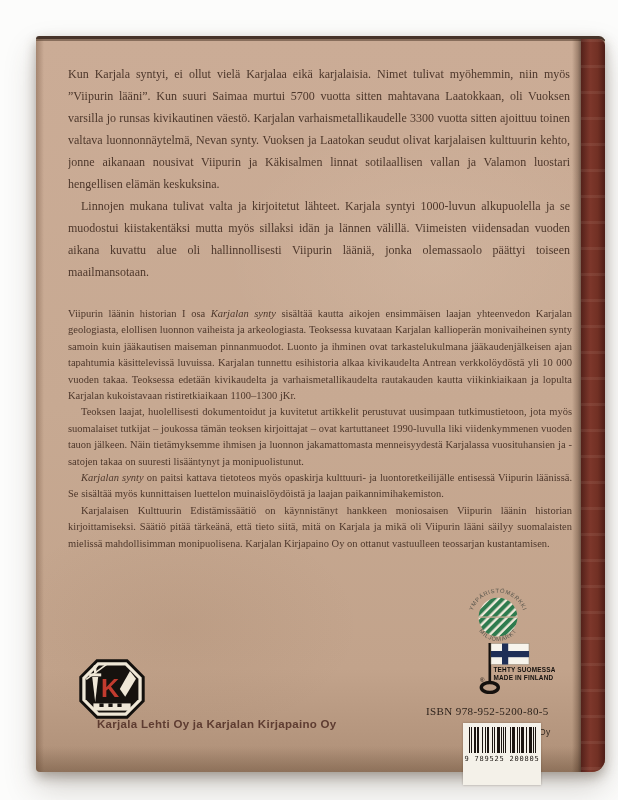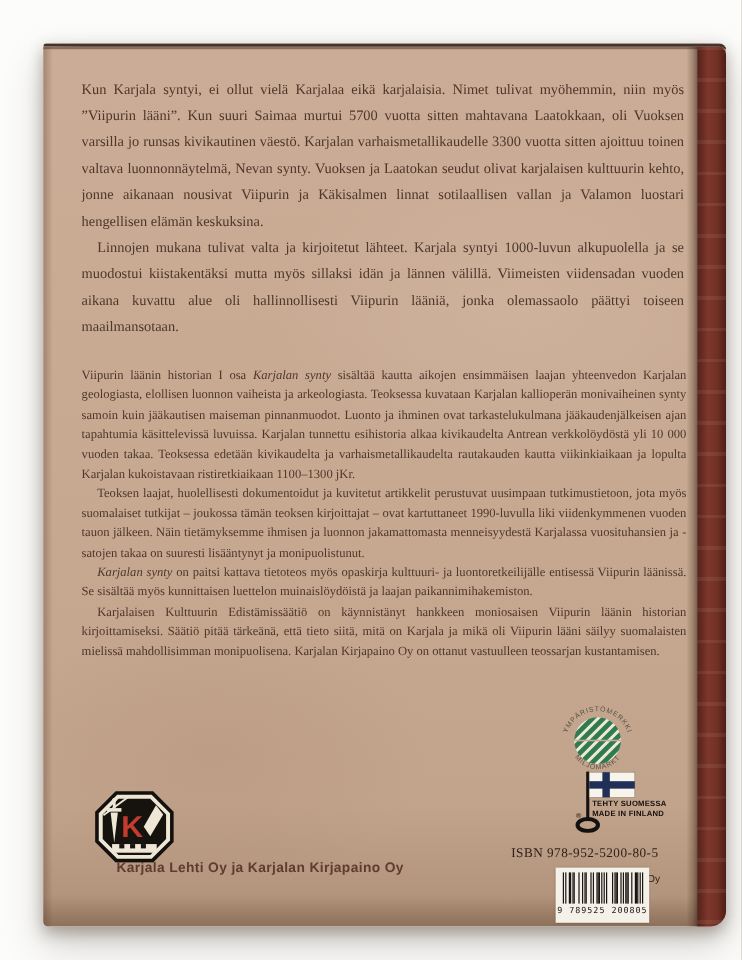--- a/index.html
+++ b/index.html
@@ -34,21 +34,21 @@
   .desc{left:32px;top:267px;width:504px;font-size:10.5px;line-height:16.4px;height:272px;overflow:hidden;}
   .ecolabel{position:absolute;left:426px;top:540px;width:72px;height:72px;}
   .keyflag{position:absolute;left:427px;top:603px;width:92px;height:52px;}
   .printer{position:absolute;left:414px;top:652px;width:116px;text-align:center;
     font-family:"Liberation Sans",sans-serif;font-size:8.5px;color:#33281f;letter-spacing:.2px;margin-top:36px;}
   .emblem{position:absolute;left:43px;top:620px;width:66px;height:60px;}
   .publisher{position:absolute;left:29px;top:679px;font-family:"Liberation Sans",sans-serif;
     font-weight:bold;font-size:11.5px;color:#5e3c31;letter-spacing:.3px;margin-left:32px;}
   .isbn{position:absolute;left:390px;top:666px;width:150px;text-align:left;
     font-size:11px;color:#2e231c;letter-spacing:.4px;}
-  .barcode{position:absolute;left:427px;top:684px;width:78px;height:46px;background:#f4f1e9;
+  .barcode{position:absolute;left:427px;top:684px;width:78px;height:62px;background:#f4f1e9;
     box-shadow:0 0 2px rgba(60,40,25,.35);display:flex;flex-direction:column;align-items:center;
     padding-top:4px;box-sizing:border-box;}
   .bars{display:flex;flex-direction:row;height:26px;}
   .bars .m{width:1px;height:26px;}
   .digits{margin-top:2px;font-family:"DejaVu Sans Mono",monospace;font-size:7px;
     letter-spacing:.8px;color:#1c1713;white-space:nowrap;}
   svg text{font-family:"Liberation Sans",sans-serif;}
 </style>
 </head>
 <body>

